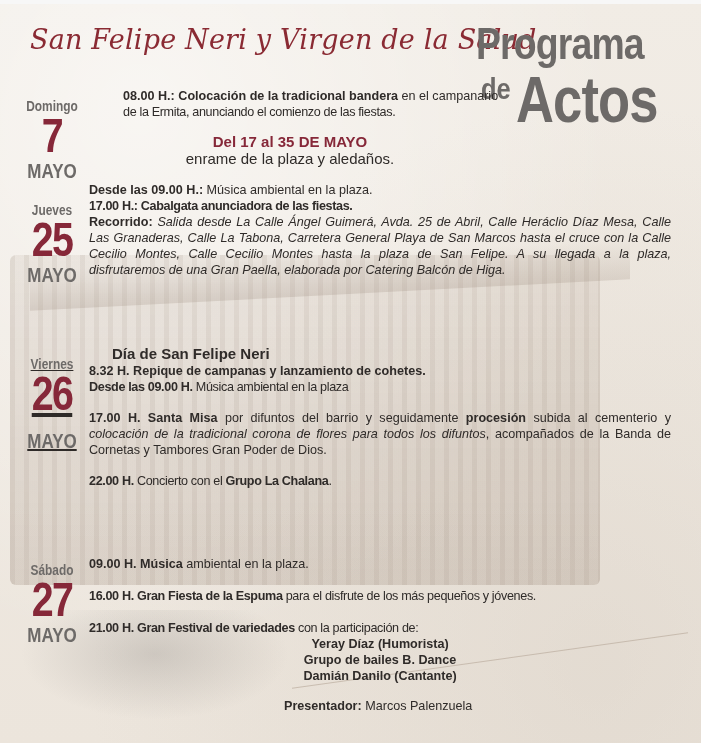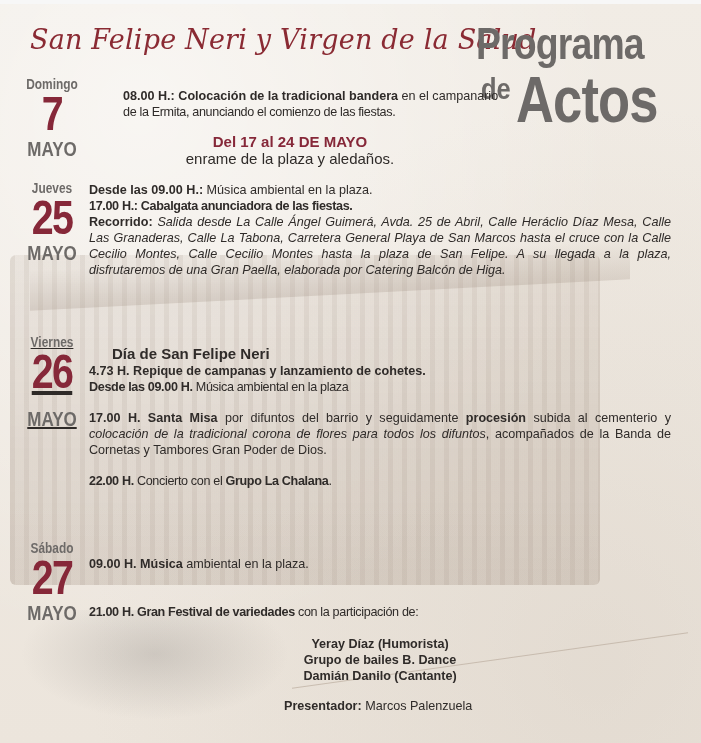--- a/index.html
+++ b/index.html
@@ -50,21 +50,21 @@
     position: absolute; left: 476px; top: 22px;
     font-family: "Liberation Sans", sans-serif; font-weight: 700;
     color: #6d6a68; line-height: 1;
   }
   .prog .p1 { font-size: 44px; letter-spacing: -1px; transform: scaleX(0.85); transform-origin: left; display:block; }
   .prog .de { position:absolute; left: 5px; top: 52px; font-size: 30px; transform: scaleX(0.85); transform-origin:left; }
   .prog .actos { position:absolute; left: 40px; top: 46px; font-size: 64px; letter-spacing: -1px; transform: scaleX(0.82); transform-origin:left; }
 
   .day {
     position: absolute; width: 70px; text-align: center;
-    font-family: "Liberation Sans", sans-serif; font-weight: 700;
+    font-family: "Liberation Sans", sans-serif; font-weight: 700; margin-top: 22px;
   }
   .day .dname { color: #6d6a68; font-size: 14px; display:block; transform: scaleX(0.85); }
   .day .dnum { color: #862839; font-size: 48px; display:block; line-height: 0.92; transform: scaleX(0.82); letter-spacing:-2px; }
   .day .dmonth { color: #6d6a68; font-size: 20px; display:block; transform: scaleX(0.85); margin-top: 2px; }
 
   .txt { position: absolute; font-size: 12.6px; line-height: 16px; color: #2f2b29; }
   .txt b { font-weight: 700; }
   .it { font-style: italic; }
   .just { text-align: justify; }
   .cond { letter-spacing: -0.35px; }
@@ -95,21 +95,21 @@
 <div class="day" style="left:17px; top:76px;">
   <span class="dname">Domingo</span>
   <span class="dnum">7</span>
   <span class="dmonth">MAYO</span>
 </div>
 <div class="txt" style="left:89px; top:88px; width:440px;margin-left:34px;">
   <b>08.00 H.: Colocación de la tradicional bandera</b><span> en el campanario</span><br>
   <span class="cond">de la Ermita, anunciando el comienzo de las fiestas.</span>
 </div>
 <div class="promo">
-  <span class="red">Del 17 al 24 DE MAYO</span>
+  <span class="red">Del 17 al 35 DE MAYO</span>
   <span class="sub">enrame de la plaza y aledaños.</span>
 </div>
 
 <div class="day" style="left:17px; top:180px;">
   <span class="dname">Jueves</span>
   <span class="dnum">25</span>
   <span class="dmonth">MAYO</span>
 </div>
 <div class="txt just" style="left:89px; top:182px; width:582px;">
   <div><b>Desde las 09.00 H.:</b><span> Música ambiental en la plaza.</span></div>
@@ -117,36 +117,37 @@
   <div><b>Recorrido:</b><span class="it"> Salida desde La Calle Ángel Guimerá, Avda. 25 de Abril, Calle Heráclio Díaz Mesa, Calle Las Granaderas, Calle La Tabona, Carretera General Playa de San Marcos hasta el cruce con la Calle Cecilio Montes, Calle Cecilio Montes hasta la plaza de San Felipe.  A su llegada a la plaza, disfrutaremos de una Gran Paella, elaborada por Catering Balcón de Higa.</span></div>
 </div>
 
 <div class="day" style="left:17px; top:334px;text-decoration:underline;">
   <span class="dname">Viernes</span>
   <span class="dnum">26</span>
   <span class="dmonth" style="margin-top:14px;">MAYO</span>
 </div>
 <div class="txt" style="left:89px; top:345px; width:582px;">
   <div style="font-size:15px; font-weight:700; line-height:18px;margin-left:23px;">Día de San Felipe Neri</div>
-  <div><b>4.73 H. Repique de campanas y lanzamiento de cohetes.</b></div>
+  <div><b>8.32 H. Repique de campanas y lanzamiento de cohetes.</b></div>
   <div class="cond"><b>Desde las 09.00 H.</b><span> Música ambiental en la plaza</span></div>
   <div style="height:15px;"></div>
   <div class="just"><b>17.00 H. Santa Misa</b><span> por difuntos del barrio y seguidamente </span><b>procesión</b><span> subida al cementerio y </span><span class="it">colocación de la tradicional corona de flores para todos los difuntos</span><span>, acompañados de la Banda de Cornetas y Tambores Gran Poder de Dios.</span></div>
   <div style="height:15px;"></div>
   <div class="cond"><b>22.00 H.</b><span>  Concierto con el </span><b>Grupo La Chalana</b><span>.</span></div>
 </div>
 
 <div class="day" style="left:17px; top:540px;">
   <span class="dname">Sábado</span>
   <span class="dnum">27</span>
   <span class="dmonth">MAYO</span>
 </div>
 <div class="txt" style="left:89px; top:556px; width:600px;">
   <div><b>09.00  H. Música</b><span> ambiental en la plaza.</span></div>
   <div style="height:16px;"></div>
+  <div class="cond"><b>16.00 H. Gran Fiesta de la Espuma</b><span> para el disfrute de los más pequeños y jóvenes.</span></div>
   <div style="height:16px;"></div>
   <div class="cond"><b>21.00 H. Gran Festival de variedades</b><span> con la participación de:</span></div>
 </div>
 <div class="txt" style="left:270px; top:636px; width:220px; text-align:center; font-weight:700;">
   <div>Yeray Díaz (Humorista)</div>
   <div>Grupo de bailes B. Dance</div>
   <div>Damián Danilo (Cantante)</div>
 </div>
 <div class="txt" style="left:284px; top:698px; width:240px;">
   <b>Presentador:</b><span> Marcos Palenzuela</span>

